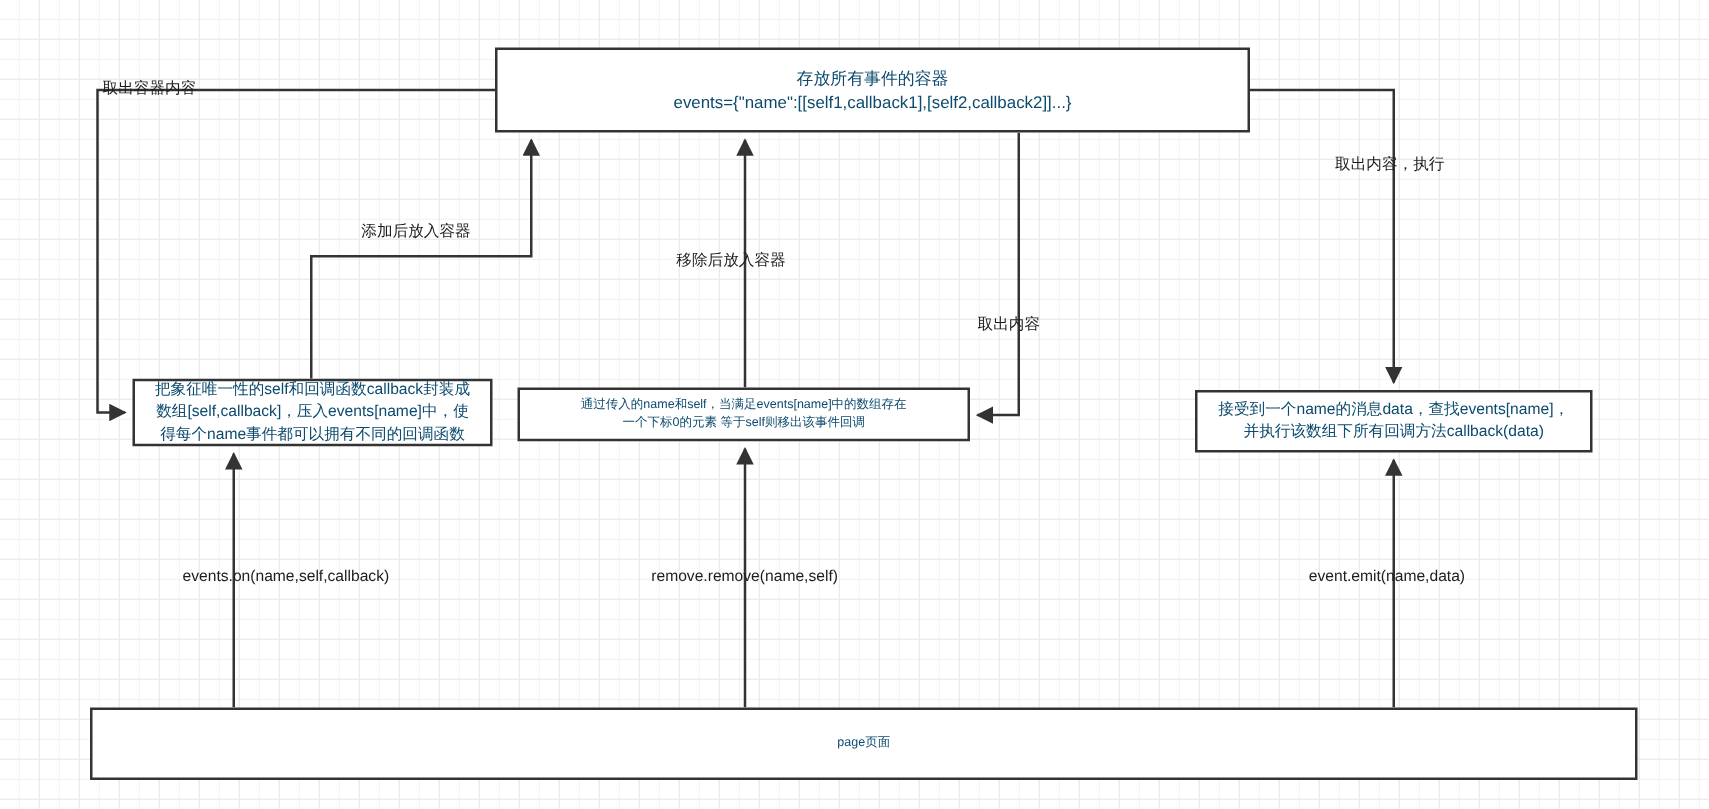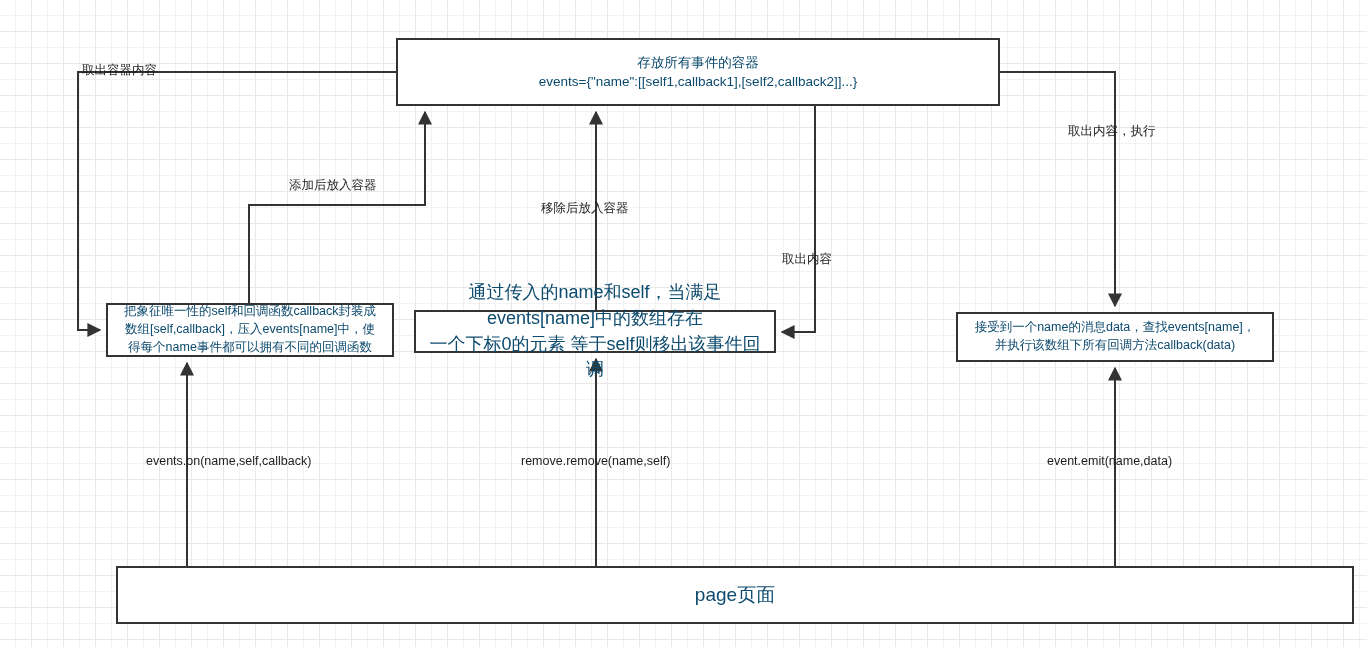--- a/index.html
+++ b/index.html
@@ -58,30 +58,29 @@
   #node-container {
     left: 396px; top: 38px; width: 604px; height: 68px;
     font-size: 13.5px;
   }
   #node-on {
     left: 106px; top: 303px; width: 288px; height: 54px;
     font-size: 12.5px;
   }
   #node-remove {
     left: 414px; top: 310px; width: 362px; height: 43px;
-    font-size: 18px;
+    font-size: 10px;
   }
   #node-emit {
     left: 956px; top: 312px; width: 318px; height: 50px;
     font-size: 12.5px;
   }
   #node-page {
     left: 72px; top: 566px; width: 1238px; height: 58px;
-    font-size: 19px;
-    margin-left: 44px;
+    font-size: 10px;
   }
   .edge-label {
     position: absolute;
     color: #1d1d1d;
     font-size: 12.5px;
     white-space: nowrap;
     background: transparent;
     line-height: 1;
   }
 </style>

